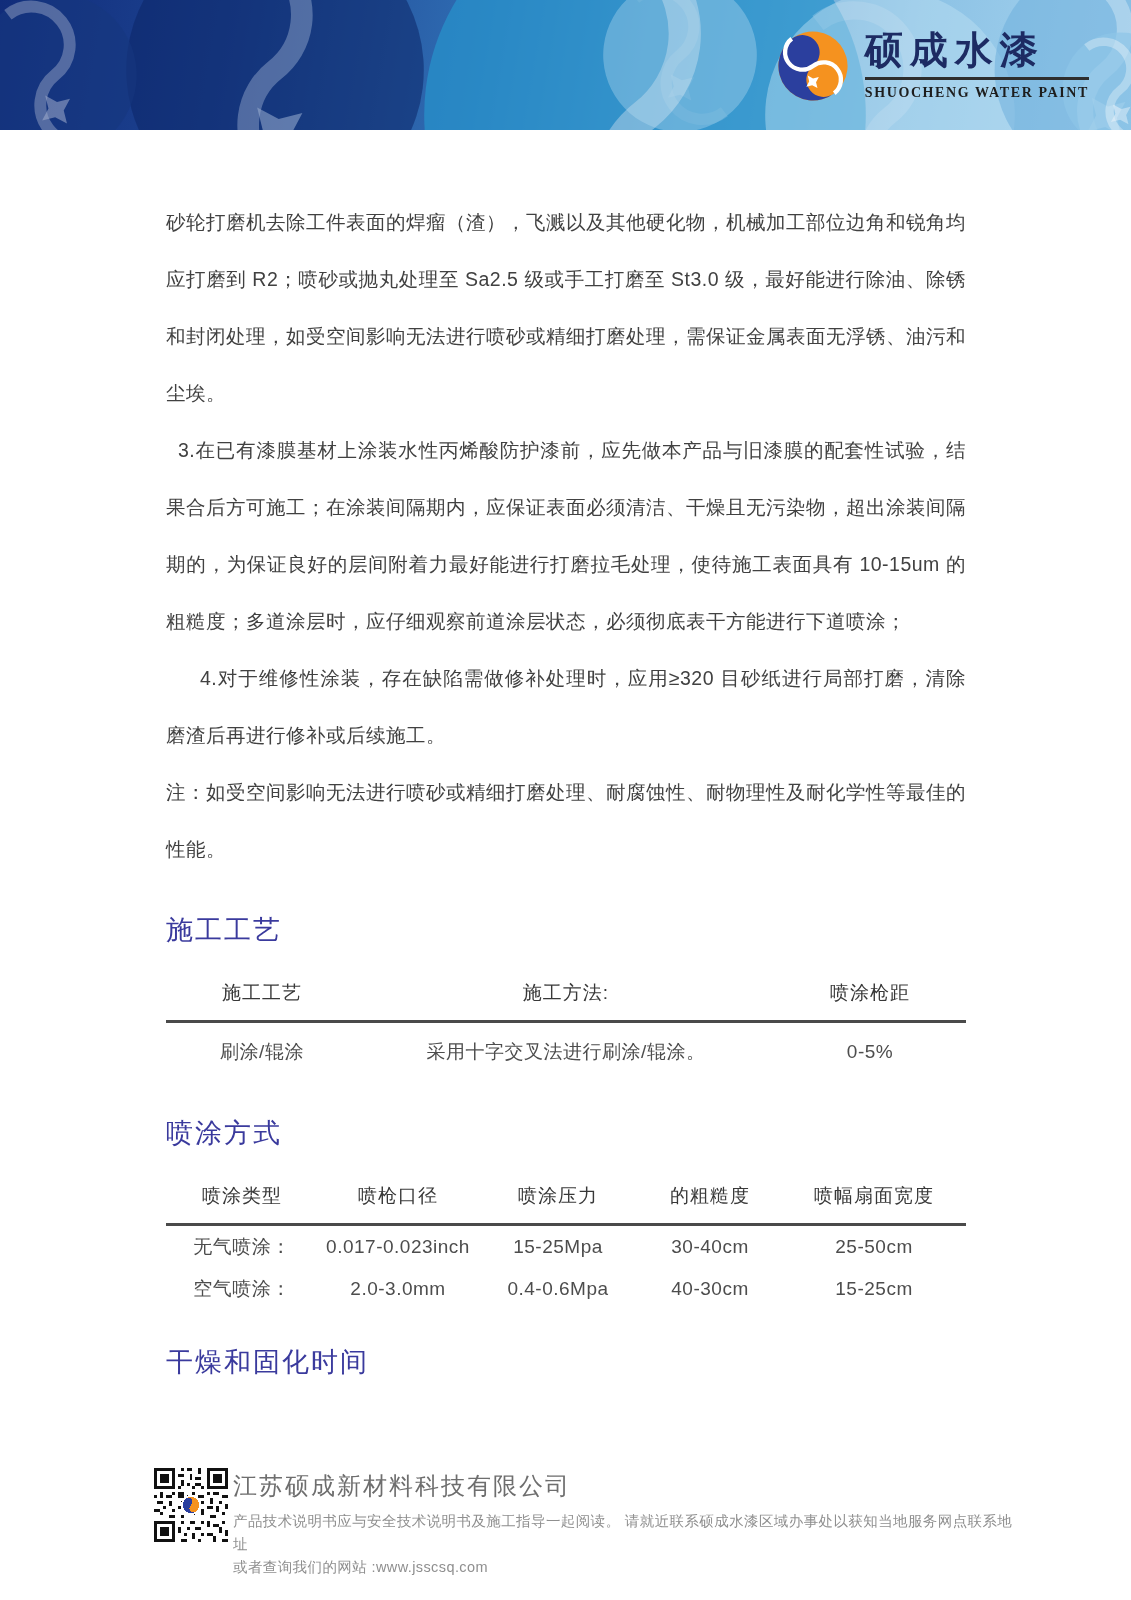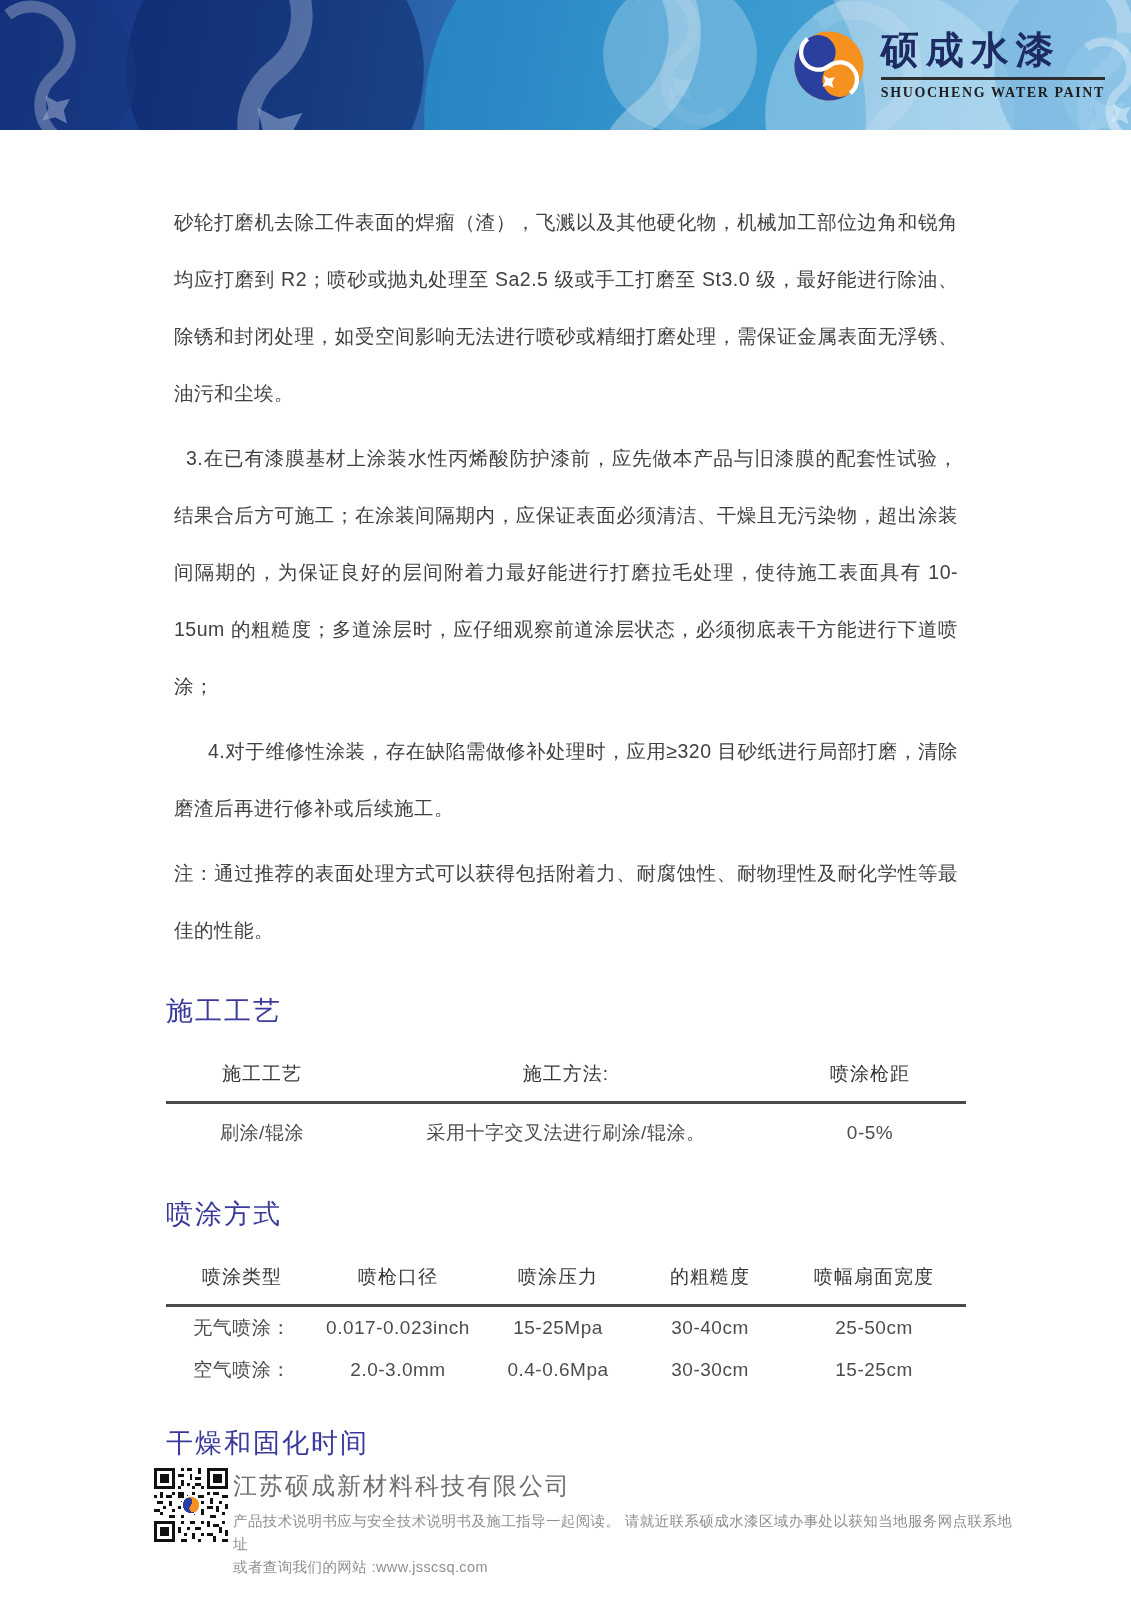--- a/index.html
+++ b/index.html
@@ -7,35 +7,35 @@
     position:relative;width:1131px;height:1600px;margin:0 auto;
     background:#ffffff;overflow:hidden;
     font-family:"Liberation Sans","DejaVu Sans",sans-serif;
   }
   
   .header{
     position:absolute;top:0;left:0;width:1131px;height:130px;overflow:hidden;
     background:linear-gradient(100deg,#112c7a 0%,#1d4492 20%,#2f6cb2 42%,#5e9fd0 62%,#8cc2e5 80%,#a7d4ef 100%);
   }
   .hdr-deco{position:absolute;top:0;left:0;}
-  .logo-block{position:absolute;right:26px;top:30px;display:flex;align-items:center;gap:16px;}
+  .logo-block{position:absolute;right:42px;top:30px;display:flex;align-items:center;gap:16px;}
   .logo-icon svg{width:72px;height:72px;display:block;}
   .brand-cn{
     font-family:"Liberation Serif","DejaVu Serif",serif;font-weight:bold;
     font-size:38px;color:#1d2b63;letter-spacing:7px;line-height:1;
     padding-bottom:8px;border-bottom:3px solid #2e2e2e;white-space:nowrap;
   }
   .brand-en{
     font-family:"Liberation Serif","DejaVu Serif",serif;font-weight:bold;
     font-size:14px;color:#1d1d1d;letter-spacing:1.6px;margin-top:5px;white-space:nowrap;
   }
   
   .content{position:absolute;left:166px;top:130px;width:800px;}
   .par{
-    margin:8px;font-size:19.5px;color:#414141;line-height:57px;
+    margin:0;font-size:19.5px;color:#414141;line-height:57px;
     text-align:justify;letter-spacing:0.5px;
   }
   .par.first{margin-top:64px;}
   .par.indent-sm{text-indent:12px;}
   .par.indent-lg{text-indent:34px;}
   .sec-title{
     margin:34px 0 0 0;font-weight:normal;
     font-size:27px;color:#3a3a9d;letter-spacing:2px;
   }
   table.tbl{width:100%;border-collapse:collapse;margin-top:24px;}
@@ -95,21 +95,21 @@
         <div class="brand-en">SHUOCHENG WATER PAINT</div>
       </span>
     </div>
   </div>
 
   <div class="content">
 
     <p class="par first">砂轮打磨机去除工件表面的焊瘤（渣），飞溅以及其他硬化物，机械加工部位边角和锐角均应打磨到 R2；喷砂或抛丸处理至 Sa2.5 级或手工打磨至 St3.0 级，最好能进行除油、除锈和封闭处理，如受空间影响无法进行喷砂或精细打磨处理，需保证金属表面无浮锈、油污和尘埃。</p>
     <p class="par indent-sm">3.在已有漆膜基材上涂装水性丙烯酸防护漆前，应先做本产品与旧漆膜的配套性试验，结果合后方可施工；在涂装间隔期内，应保证表面必须清洁、干燥且无污染物，超出涂装间隔期的，为保证良好的层间附着力最好能进行打磨拉毛处理，使待施工表面具有 10-15um 的粗糙度；多道涂层时，应仔细观察前道涂层状态，必须彻底表干方能进行下道喷涂；</p>
     <p class="par indent-lg">4.对于维修性涂装，存在缺陷需做修补处理时，应用≥320 目砂纸进行局部打磨，清除磨渣后再进行修补或后续施工。</p>
-    <p class="par">注：通过推荐的表面处理方式可以获得包括附着力、耐腐蚀性、耐物理性及耐化学性等最佳的性能。</p>
+    <p class="par">注：如受空间影响无法进行喷砂或精细打磨处理、耐腐蚀性、耐物理性及耐化学性等最佳的性能。</p>
 
     <h2 class="sec-title">施工工艺</h2>
 
     <table class="tbl tbl1">
       <colgroup>
           <col style="width:24%">
           <col style="width:52%">
           <col style="width:24%">
         </colgroup>
       <thead>
@@ -152,21 +152,21 @@
           <td>无气喷涂：</td>
           <td>0.017-0.023inch</td>
           <td>15-25Mpa</td>
           <td>30-40cm</td>
           <td>25-50cm</td>
         </tr>
         <tr>
           <td>空气喷涂：</td>
           <td>2.0-3.0mm</td>
           <td>0.4-0.6Mpa</td>
-          <td>30-30cm</td>
+          <td>40-30cm</td>
           <td>15-25cm</td>
         </tr>
       </tbody>
     </table>
 
     <h2 class="sec-title">干燥和固化时间</h2>
   </div>
 
   <div class="footer">
     <span class="qr">

